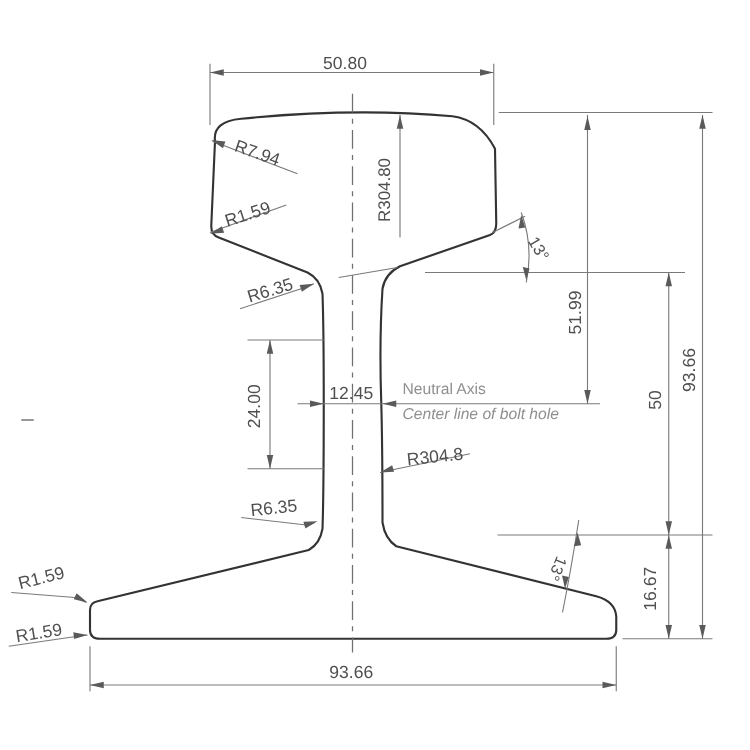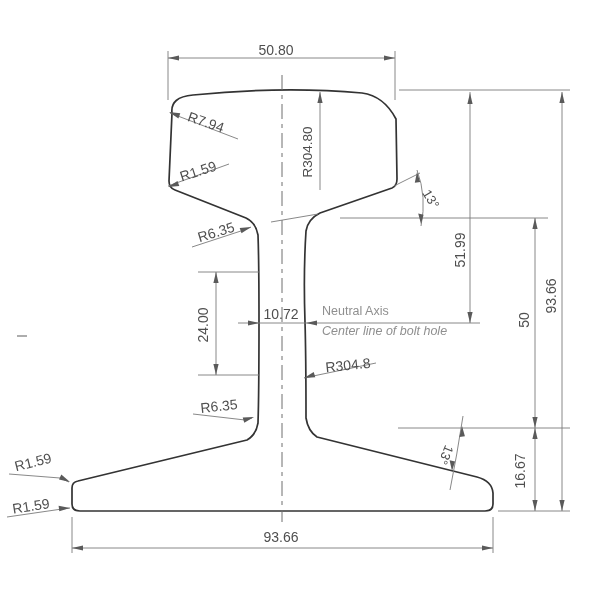--- a/index.html
+++ b/index.html
@@ -154,21 +154,21 @@
   <div class="lbl rm17" style="left:216px;top:232px;">R6.35</div>
 
   <div class="lbl small rp59" style="left:431px;top:199px;">13°</div>
 
   <div class="lbl r-90" style="left:460px;top:250px;">51.99</div>
 
   <div class="lbl r-90" style="left:524px;top:320px;">50</div>
 
   <div class="lbl r-90" style="left:551px;top:296px;">93.66</div>
 
-  <div class="lbl" style="left:281px;top:314px;">10.72</div>
+  <div class="lbl" style="left:281px;top:314px;">12.45</div>
 
   <div class="lbl gray" style="left:322px;top:305px;text-align:center;">Neutral Axis</div>
 
   <div class="lbl gray" style="left:322px;top:325px;font-style:italic;">Center line of bolt hole</div>
 
   <div class="lbl rm6" style="left:348px;top:365px;">R304.8</div>
 
   <div class="lbl rm6" style="left:219px;top:406px;">R6.35</div>
 
   <div class="lbl small rp112" style="left:446px;top:455px;">13°</div>

